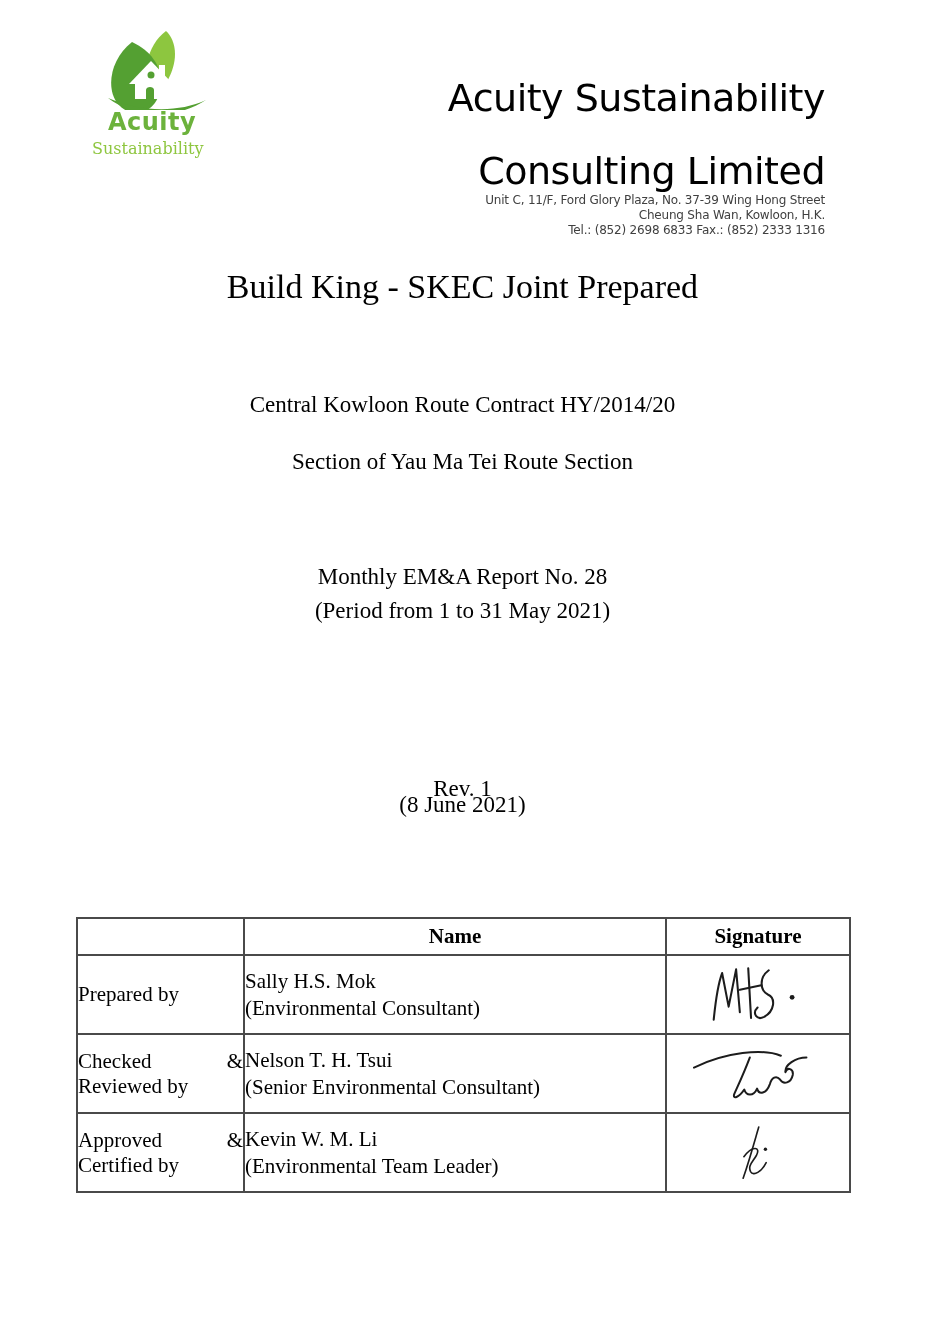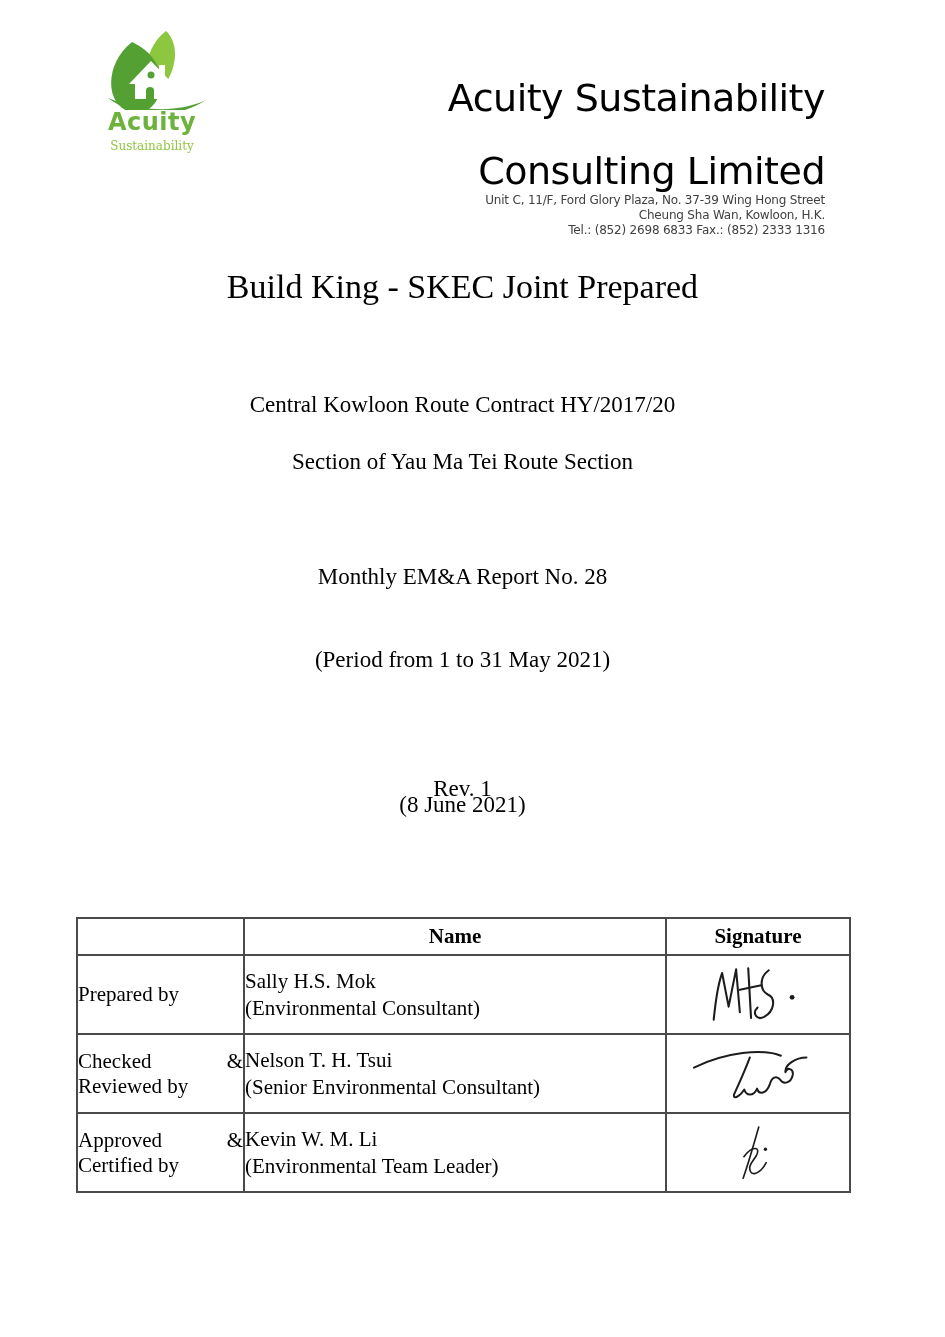--- a/index.html
+++ b/index.html
@@ -15,22 +15,22 @@
   
   .logo-wrap{position:absolute;left:100px;top:30px;width:120px;}
   .logo-svg{display:block;margin-left:4px;}
   .logo-brand{
     font-family:"DejaVu Sans", sans-serif;
     font-size:24px;font-weight:600;letter-spacing:.5px;
     text-align:center;width:104px;margin-top:-2px;
   }
   .logo-tagline{
     font-family:"DejaVu Serif", serif;
-    font-size:12px;font-weight:400;
-    text-align:center;width:120px;margin-left:-8px;margin-top:3px;
+    font-size:16px;font-weight:400;
+    text-align:left;width:120px;margin-left:-8px;margin-top:3px;
   }
   .letterhead{
     position:absolute;top:44px;right:120px;
     text-align:right;
     font-family:"DejaVu Sans", sans-serif;
   }
   .company-name{
     font-size:38px;line-height:37px;letter-spacing:-0.5px;
     color:#000000;white-space:nowrap;margin-top:36px;
   }
@@ -42,21 +42,21 @@
   
   .center-line{
     position:absolute;left:0;width:925px;
     text-align:center;white-space:nowrap;
   }
   .t-main    {top:268px;font-size:34px;}
   .t-sub     {font-size:23px;}
   .t-contract{top:392px;}
   .t-section {top:449px;}
   .t-report  {top:564px;}
-  .t-period  {top:647px;text-align:center;}
+  .t-period  {top:598px;text-align:center;}
   .t-rev     {top:776px;}
   .t-revdate {top:792px;}
   
   .approval{
     position:absolute;left:76px;top:917px;
     border-collapse:collapse;table-layout:fixed;
     width:773px;
     font-size:21px;
   }
   .approval td,.approval th{
@@ -102,21 +102,21 @@
     <div class="company-name">Acuity Sustainability</div>
     <div class="company-name">Consulting Limited</div>
     <div class="company-address">
       <div>Unit C, 11/F, Ford Glory Plaza, No. 37-39 Wing Hong Street</div>
       <div>Cheung Sha Wan, Kowloon, H.K.</div>
       <div>Tel.: (852) 2698 6833 Fax.: (852) 2333 1316</div>
     </div>
   </div>
 
   <div class="center-line t-main">Build King - SKEC Joint Prepared</div>
-  <div class="center-line t-sub t-contract">Central Kowloon Route Contract HY/2017/20</div>
+  <div class="center-line t-sub t-contract">Central Kowloon Route Contract HY/2014/20</div>
   <div class="center-line t-sub t-section">Section of Yau Ma Tei Route Section</div>
   <div class="center-line t-sub t-report">Monthly EM&amp;A Report No. 28</div>
   <div class="center-line t-sub t-period">(Period from 1 to 31 May 2021)</div>
   <div class="center-line t-sub t-rev">Rev. 1</div>
   <div class="center-line t-sub t-revdate">(8 June 2021)</div>
 
   <table class="approval">
     <colgroup>
       <col style="width:167px">
         <col style="width:422px">

